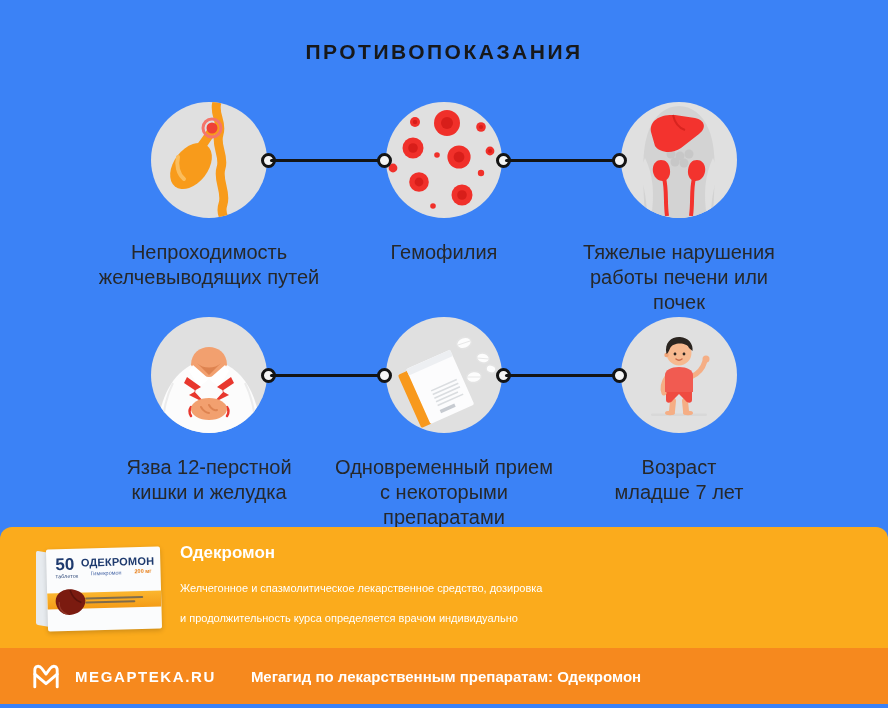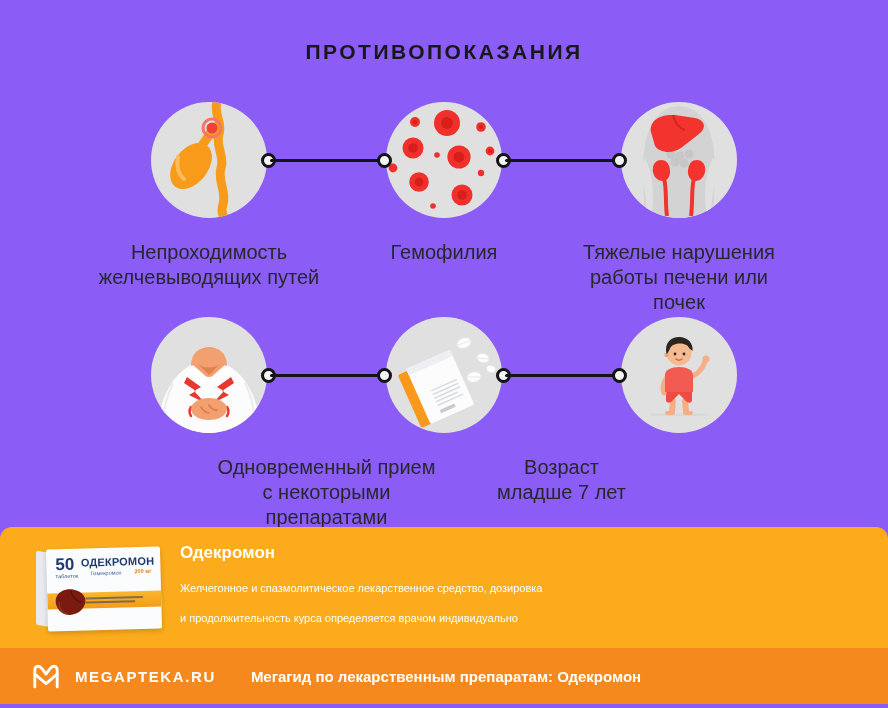--- a/index.html
+++ b/index.html
@@ -1,17 +1,17 @@
 <!DOCTYPE html>
 <html><head>
 <meta charset="utf-8">
 <style>
   html,body{margin:0;padding:0;background:#ccc;}
   .canvas{
-    position:relative;width:888px;height:708px;background:#8b5cf6;
+    position:relative;width:888px;height:708px;background:#3b82f6;
     font-family:"Liberation Sans",sans-serif;overflow:hidden;margin:0 auto;
   }
   .title{
     position:absolute;top:40px;left:0;right:0;text-align:center;
     font-size:21px;font-weight:800;letter-spacing:2.5px;color:#17181A;
   }
   .icon-row{position:absolute;left:0;right:0;display:flex;justify-content:center;align-items:center;}
   .icon-row.r1{top:102px}
   .icon-row.r2{top:317px}
   .bubble{width:116px;height:116px;border-radius:50%;background:#E0E0E0;overflow:hidden;flex:none;}
@@ -228,20 +228,24 @@
         <path d="M45.5,37 C43,25 51,19.5 59,20 C67.5,20.5 72.5,27 71.5,34 L68,31 C66.5,25.5 52,24.5 49,31.5 C47.5,34.5 46.5,37 45.5,37 Z" fill="#2B2520"></path>
         <circle cx="54" cy="37" r="1.4" fill="#2B2520"></circle>
         <circle cx="63" cy="37" r="1.4" fill="#2B2520"></circle>
         <path d="M55,42 Q58,44.5 61,42" stroke="#C96A4A" stroke-width="1.5" fill="none" stroke-linecap="round"></path>
       </svg>
     </div>
   </div>
 
   <div class="label-row r2">
     <div class="label-cell">
+      <span>Язва 12-перстной</span>
+      <span>кишки и желудка</span>
+    </div>
+    <div class="label-cell">
       <span>Одновременный прием</span>
       <span>с некоторыми препаратами</span>
     </div>
     <div class="label-cell">
       <span>Возраст</span>
       <span>младше 7 лет</span>
     </div>
   </div>
 
   <div class="band">

